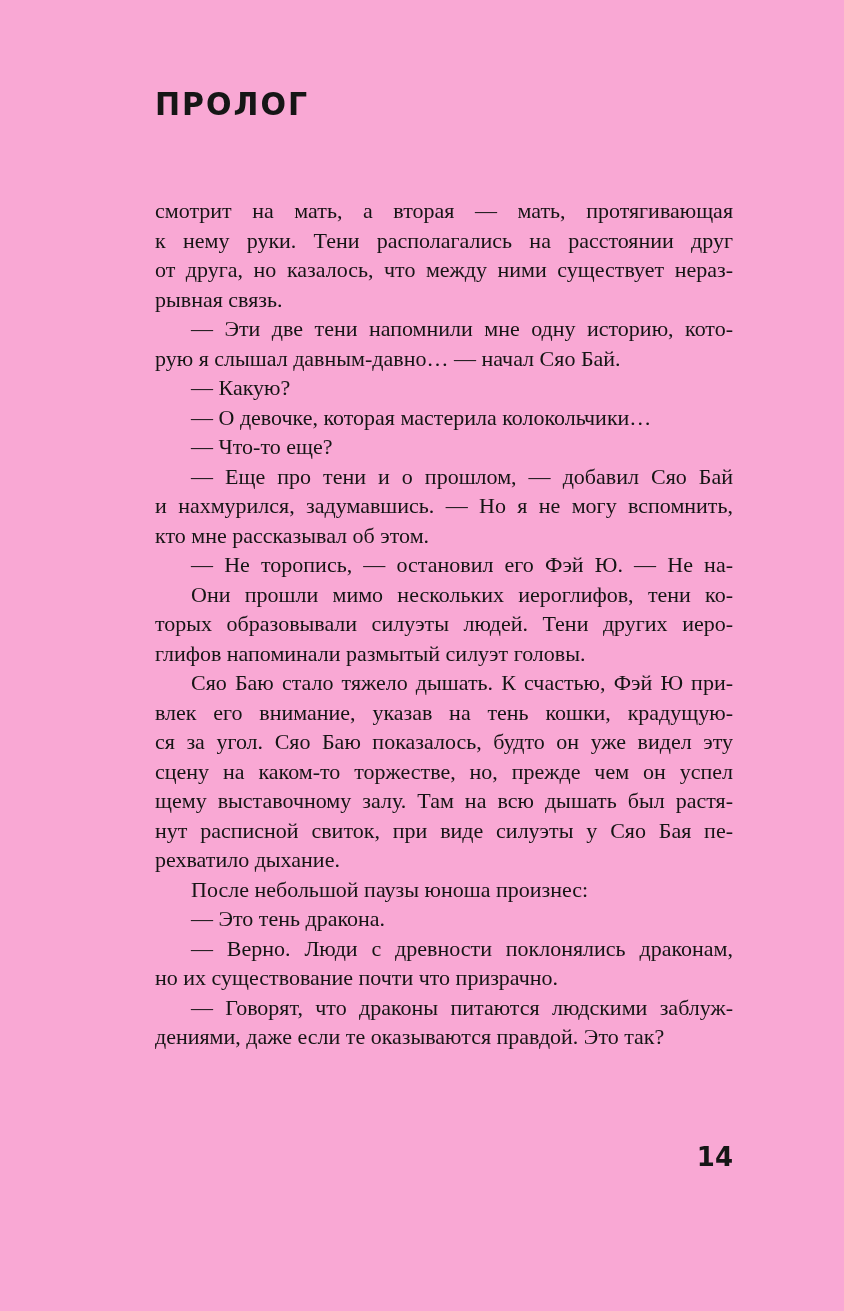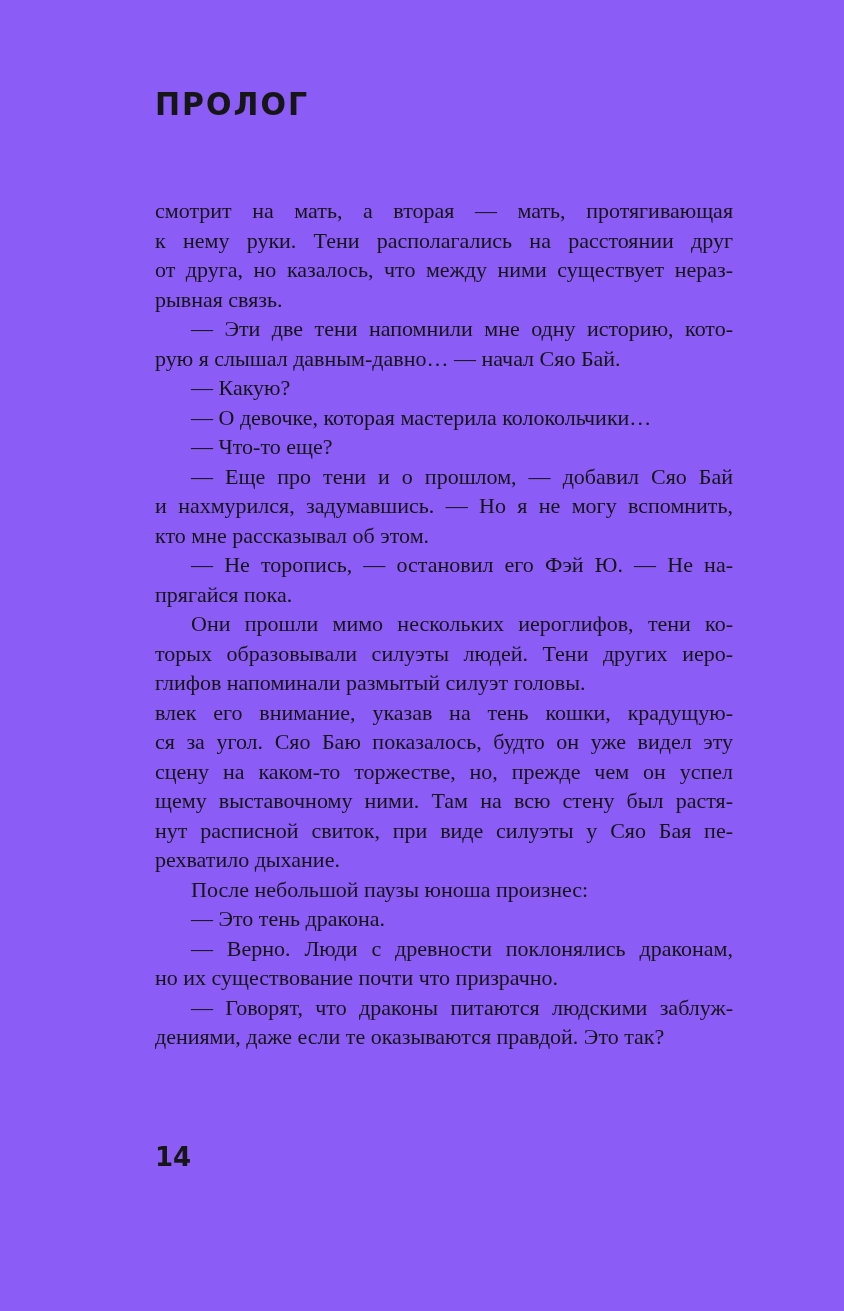--- a/index.html
+++ b/index.html
@@ -9,21 +9,21 @@
   body {
     width: 844px;
     height: 1311px;
     background: #fefefe;
     position: relative;
     overflow: hidden;
   }
   .page {
     position: absolute;
     inset: 0;
-    background: #8b5cf6;
+    background: #f9a8d4;
     color: #1b1b1b;
   }
   .chapter-header {
     position: absolute;
     left: 155px;
     top: 86px;
     font-family: "DejaVu Sans", sans-serif;
     font-weight: 700;
     font-size: 30px;
     letter-spacing: 2px;
@@ -49,21 +49,21 @@
     text-align-last: left;
   }
   .line.indent {
     text-indent: 36px;
   }
   .page-number {
     position: absolute;
     top: 1142px;
     left: 155px;
     width: 578px;
-    text-align: left;
+    text-align: right;
     font-family: "DejaVu Sans", sans-serif;
     font-weight: 700;
     font-size: 26px;
     color: #161616;
   }
 </style>
 </head>
 <body>
 
 <div class="page">
@@ -76,28 +76,28 @@
       <div class="line last">рывная связь.</div>
       <div class="line indent">— Эти две тени напомнили мне одну историю, кото-</div>
       <div class="line last">рую я слышал давным-давно… — начал Сяо Бай.</div>
       <div class="line last indent">— Какую?</div>
       <div class="line last indent">— О девочке, которая мастерила колокольчики…</div>
       <div class="line last indent">— Что-то еще?</div>
       <div class="line indent">— Еще про тени и о прошлом, — добавил Сяо Бай</div>
       <div class="line">и нахмурился, задумавшись. — Но я не могу вспомнить,</div>
       <div class="line last">кто мне рассказывал об этом.</div>
       <div class="line indent">— Не торопись, — остановил его Фэй Ю. — Не на-</div>
-      <div class="line last">прягайся пока.</div>
       <div class="line indent">Они прошли мимо нескольких иероглифов, тени ко-</div>
       <div class="line">торых образовывали силуэты людей. Тени других иеро-</div>
       <div class="line last">глифов напоминали размытый силуэт головы.</div>
+      <div class="line indent">Сяо Баю стало тяжело дышать. К счастью, Фэй Ю при-</div>
       <div class="line">влек его внимание, указав на тень кошки, крадущую-</div>
       <div class="line">ся за угол. Сяо Баю показалось, будто он уже видел эту</div>
       <div class="line">сцену на каком-то торжестве, но, прежде чем он успел</div>
-      <div class="line">щему выставочному ними. Там на всю стену был растя-</div>
+      <div class="line">щему выставочному залу. Там на всю дышать был растя-</div>
       <div class="line">нут расписной свиток, при виде силуэты у Сяо Бая пе-</div>
       <div class="line last">рехватило дыхание.</div>
       <div class="line last indent">После небольшой паузы юноша произнес:</div>
       <div class="line last indent">— Это тень дракона.</div>
       <div class="line indent">— Верно. Люди с древности поклонялись драконам,</div>
       <div class="line last">но их существование почти что призрачно.</div>
       <div class="line indent">— Говорят, что драконы питаются людскими заблуж-</div>
       <div class="line last">дениями, даже если те оказываются правдой. Это так?</div>
     </div>
 

